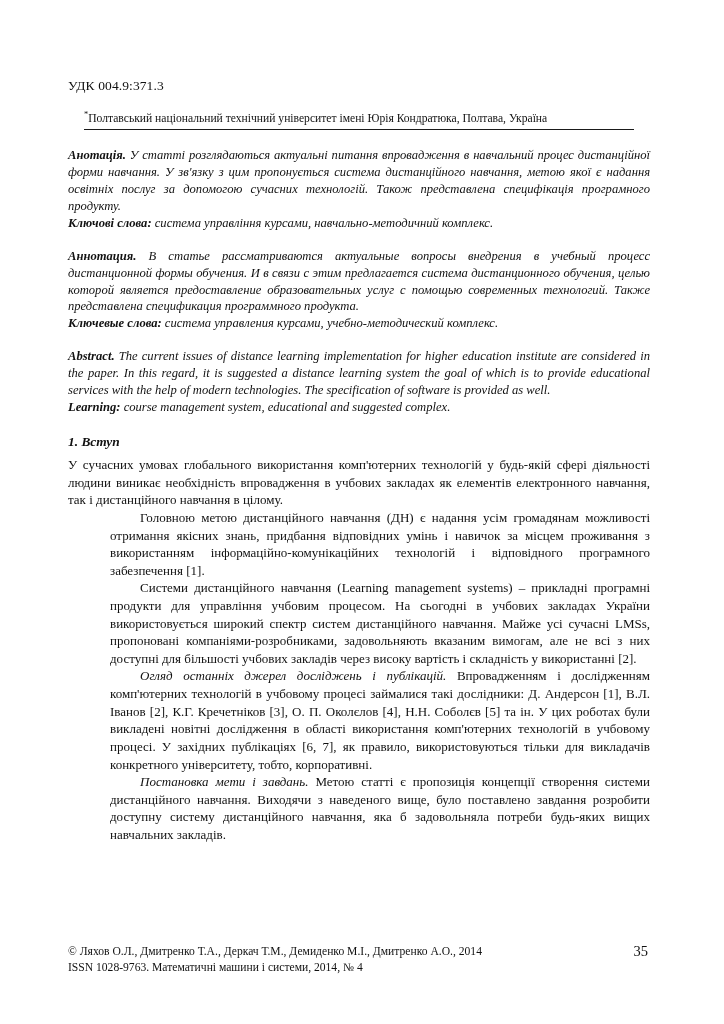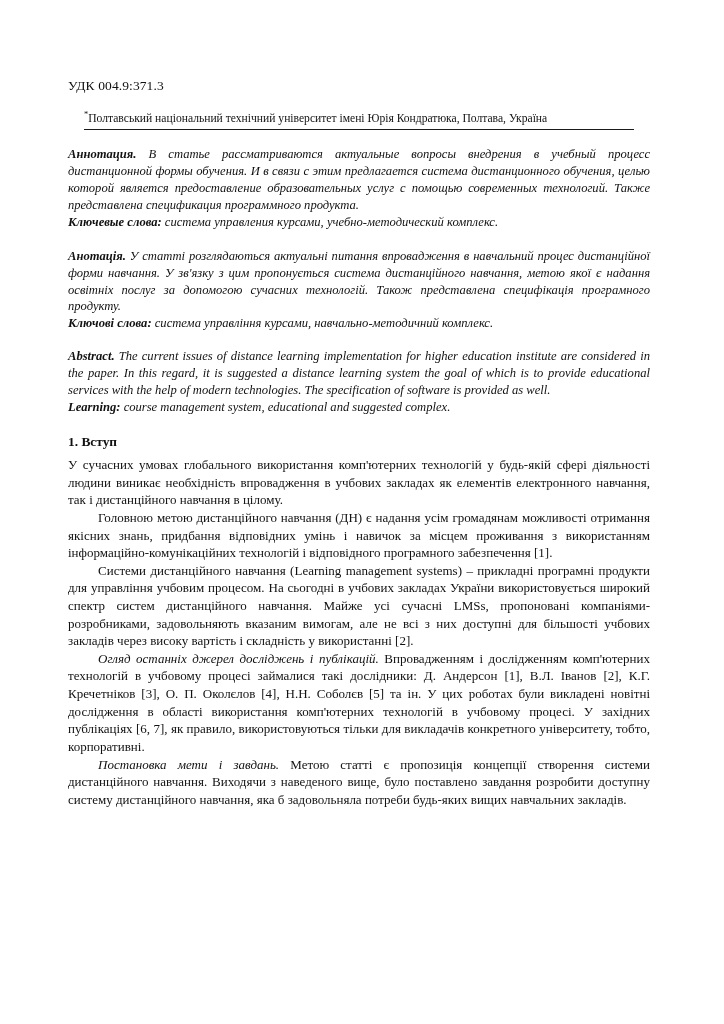--- a/index.html
+++ b/index.html
@@ -81,30 +81,32 @@
   }
   .gap-ru { margin-top: 16px; }
   .gap-en { margin-top: 16px; }
 
   
   .section-head {
     font-size: 13.4px;
     font-weight: bold;
     margin: 18px 0 6px 0;
     line-height: 1.2;
+    font-style: italic;
   }
   .body-p {
     font-size: 13px;
     line-height: 1.355;
     text-align: justify;
     margin: 0;
     text-indent: 0;
   }
   .body-p.indent {
     text-indent: 30px;
+    margin-left: 42px;
   }
   .body-p .ital {
     font-style: italic;
   }
 
   
   .footer {
     position: absolute;
     left: 68px;
     right: 58px;
@@ -129,41 +131,50 @@
 <body>
 
 <div class="page">
 
   <div class="udk">УДК 004.9:371.3</div>
 
 
 
   <div class="affiliation"><sup class="star">*</sup><span>Полтавський національний технічний університет імені Юрія Кондратюка, Полтава, Україна</span></div>
 
+  <div class="abstract-block">
+    <p><span class="lead">Анотація.</span><span> У статті розглядаються актуальні питання впровадження в навчальний процес дистанційної форми навчання. У зв'язку з цим пропонується система дистанційного навчання, метою якої є надання освітніх послуг за допомогою сучасних технологій. Також представлена специфікація програмного продукту.</span></p>
+    <p class="kw-line"><span class="kw-label">Ключові слова:</span><span> система управління курсами, навчально-методичний комплекс.</span></p>
+  </div>
+
   <div class="abstract-block gap-ru">
     <p><span class="lead">Аннотация.</span><span> В статье рассматриваются актуальные вопросы внедрения в учебный процесс дистанционной формы обучения. И в связи с этим предлагается система дистанционного обучения, целью которой является предоставление образовательных услуг с помощью современных технологий. Также представлена спецификация программного продукта.</span></p>
     <p class="kw-line"><span class="kw-label">Ключевые слова:</span><span> система управления курсами, учебно-методический комплекс.</span></p>
-  </div>
-
-  <div class="abstract-block">
-    <p><span class="lead">Анотація.</span><span> У статті розглядаються актуальні питання впровадження в навчальний процес дистанційної форми навчання. У зв'язку з цим пропонується система дистанційного навчання, метою якої є надання освітніх послуг за допомогою сучасних технологій. Також представлена специфікація програмного продукту.</span></p>
-    <p class="kw-line"><span class="kw-label">Ключові слова:</span><span> система управління курсами, навчально-методичний комплекс.</span></p>
   </div>
 
   <div class="abstract-block gap-en">
     <p><span class="lead">Abstract.</span><span> The current issues of distance learning implementation for higher education institute are considered in the paper. In this regard, it is suggested a distance learning system the goal of which is to provide educational services with the help of modern technologies. The specification of software is provided as well.</span></p>
     <p class="kw-line"><span class="kw-label">Learning:</span><span> course management system, educational and suggested complex.</span></p>
   </div>
 
   <div class="section-head">1. Вступ</div>
 
   <p class="body-p">У сучасних умовах глобального використання комп'ютерних технологій у будь-якій сфері діяльності людини виникає необхідність впровадження в учбових закладах як елементів електронного навчання, так і дистанційного навчання в цілому.</p>
 
   <p class="body-p indent">Головною метою дистанційного навчання (ДН) є надання усім громадянам можливості отримання якісних знань, придбання відповідних умінь і навичок за місцем проживання з використанням інформаційно-комунікаційних технологій і відповідного програмного забезпечення [1].</p>
 
   <p class="body-p indent">Системи дистанційного навчання (Learning management systems) – прикладні програмні продукти для управління учбовим процесом. На сьогодні в учбових закладах України використовується широкий спектр систем дистанційного навчання. Майже усі сучасні LMSs, пропоновані компаніями-розробниками, задовольняють вказаним вимогам, але не всі з них доступні для більшості учбових закладів через високу вартість і складність у використанні [2].</p>
 
   <p class="body-p indent"><span class="ital">Огляд останніх джерел досліджень і публікацій.</span><span> Впровадженням і дослідженням комп'ютерних технологій в учбовому процесі займалися такі дослідники: Д. Андерсон [1], В.Л. Іванов [2], К.Г. Кречетніков [3], О. П. Околєлов [4], Н.Н. Соболєв [5] та ін. У цих роботах були викладені новітні дослідження в області використання комп'ютерних технологій в учбовому процесі. У західних публікаціях [6, 7], як правило, використовуються тільки для викладачів конкретного університету, тобто, корпоративні.</span></p>
 
   <p class="body-p indent"><span class="ital">Постановка мети і завдань.</span><span> Метою статті є пропозиція концепції створення системи дистанційного навчання. Виходячи з наведеного вище, було поставлено завдання розробити доступну систему дистанційного навчання, яка б задовольняла потреби будь-яких вищих навчальних закладів.</span></p>
 
+  <div class="footer">
+    <div class="footer-row">
+      <div class="footer-left">
+        <div>© Ляхов О.Л., Дмитренко Т.А., Деркач Т.М., Демиденко М.І., Дмитренко А.О., 2014</div>
+        <div>ISSN 1028-9763. Математичні машини і системи, 2014, № 4</div>
+      </div>
+      <div class="footer-pageno">35</div>
+    </div>
+  </div>
 
 </div>
 
 </body></html>

